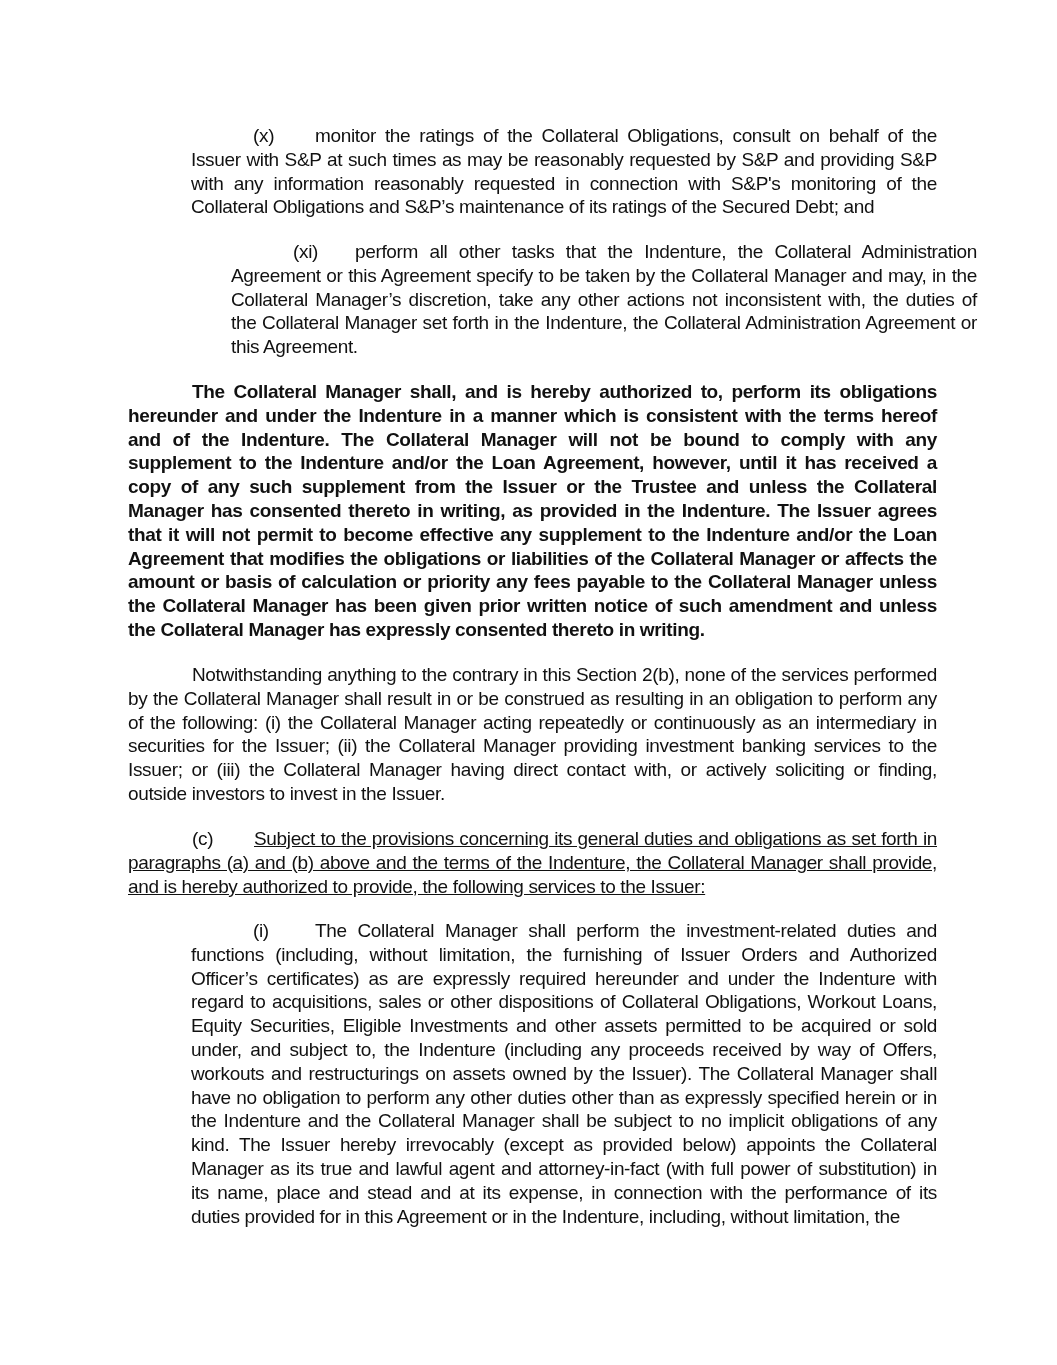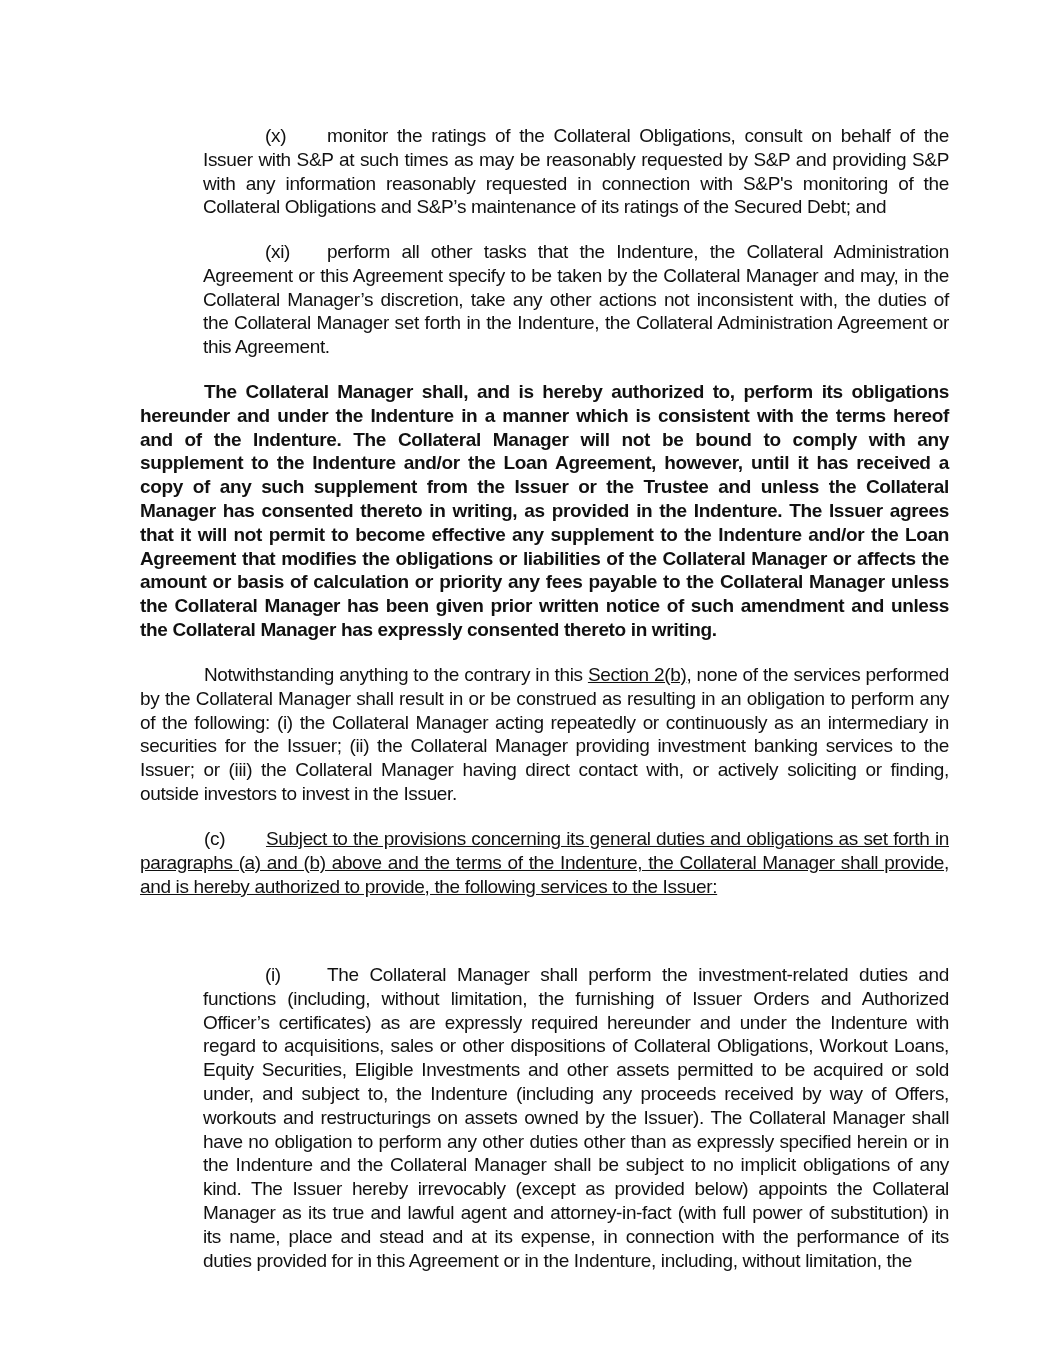--- a/index.html
+++ b/index.html
@@ -10,21 +10,21 @@
     body {
       width: 1057px;
       height: 1365px;
       position: relative;
       overflow: hidden;
       color: #111111;
       font-family: "Liberation Sans", sans-serif;
     }
     .page {
       position: absolute;
-      left: 16px;
+      left: 4px;
       top: 0;
       width: 1028px;
       height: 1365px;
     }
     .para {
       position: absolute;
       font-size: 19px;
       line-height: 23.8px;
       text-align: justify;
       margin: 0;
@@ -49,45 +49,44 @@
       width: 62px;
     }
     .num {
       display: inline-block;
       width: 62px;
     }
     .num.c {
       width: 62px;
     }
     .u {
-      text-decoration: underline;
     }
   </style>
 </head>
 <body>
 
 <div class="page">
 
   <p class="para indented" style="top:124px;">
     <span class="lead-indent"></span><span class="num">(x)</span><span>monitor the ratings of the Collateral Obligations, consult on behalf of the Issuer with S&amp;P at such times as may be reasonably requested by S&amp;P and providing S&amp;P with any information reasonably requested in connection with S&amp;P's monitoring of the Collateral Obligations and S&amp;P’s maintenance of its ratings of the Secured Debt; and</span>
   </p>
 
-  <p class="para indented" style="top:240px;">
+  <p class="para indented" style="top:240px;margin-left:40px;">
     <span class="lead-indent"></span><span class="num">(xi)</span><span>perform all other tasks that the Indenture, the Collateral Administration Agreement or this Agreement specify to be taken by the Collateral Manager and may, in the Collateral Manager’s discretion, take any other actions not inconsistent with, the duties of the Collateral Manager set forth in the Indenture, the Collateral Administration Agreement or this Agreement.</span>
   </p>
 
   <p class="para full" style="top:380px;font-weight:bold;">
     <span class="lead-indent"></span><span>The Collateral Manager shall, and is hereby authorized to, perform its obligations hereunder and under the Indenture in a manner which is consistent with the terms hereof and of the Indenture.  The Collateral Manager will not be bound to comply with any supplement to the Indenture and/or the Loan Agreement, however, until it has received a copy of any such supplement from the Issuer or the Trustee and unless the Collateral Manager has consented thereto in writing, as provided in the Indenture.  The Issuer agrees that it will not permit to become effective any supplement to the Indenture and/or the Loan Agreement that modifies the obligations or liabilities of the Collateral Manager or affects the amount or basis of calculation or priority any fees payable to the Collateral Manager unless the Collateral Manager has been given prior written notice of such amendment and unless the Collateral Manager has expressly consented thereto in writing.</span>
   </p>
 
   <p class="para full" style="top:663px;">
     <span class="lead-indent"></span><span>Notwithstanding anything to the contrary in this </span><span class="u">Section 2(b)</span><span>, none of the services performed by the Collateral Manager shall result in or be construed as resulting in an obligation to perform any of the following:  (i) the Collateral Manager acting repeatedly or continuously as an intermediary in securities for the Issuer; (ii) the Collateral Manager providing investment banking services to the Issuer; or (iii) the Collateral Manager having direct contact with, or actively soliciting or finding, outside investors to invest in the Issuer.</span>
   </p>
 
   <p class="para full" style="top:827px;text-decoration:underline;">
     <span class="lead-indent"></span><span class="num c">(c)</span><span>Subject to the provisions concerning its general duties and obligations as set forth in paragraphs (a) and (b) above and the terms of the Indenture, the Collateral Manager shall provide, and is hereby authorized to provide, the following services to the Issuer:</span>
   </p>
 
-  <p class="para indented" style="top:919px;margin-top:44px;">
+  <p class="para indented" style="top:919px;">
     <span class="lead-indent"></span><span class="num">(i)</span><span>The Collateral Manager shall perform the investment-related duties and functions (including, without limitation, the furnishing of Issuer Orders and Authorized Officer’s certificates) as are expressly required hereunder and under the Indenture with regard to acquisitions, sales or other dispositions of Collateral Obligations, Workout Loans, Equity Securities, Eligible Investments and other assets permitted to be acquired or sold under, and subject to, the Indenture (including any proceeds received by way of Offers, workouts and restructurings on assets owned by the Issuer).  The Collateral Manager shall have no obligation to perform any other duties other than as expressly specified herein or in the Indenture and the Collateral Manager shall be subject to no implicit obligations of any kind.  The Issuer hereby irrevocably (except as provided below) appoints the Collateral Manager as its true and lawful agent and attorney-in-fact (with full power of substitution) in its name, place and stead and at its expense, in connection with the performance of its duties provided for in this Agreement or in the Indenture, including, without limitation, the</span>
   </p>
 
 </div>
 
 </body></html>

